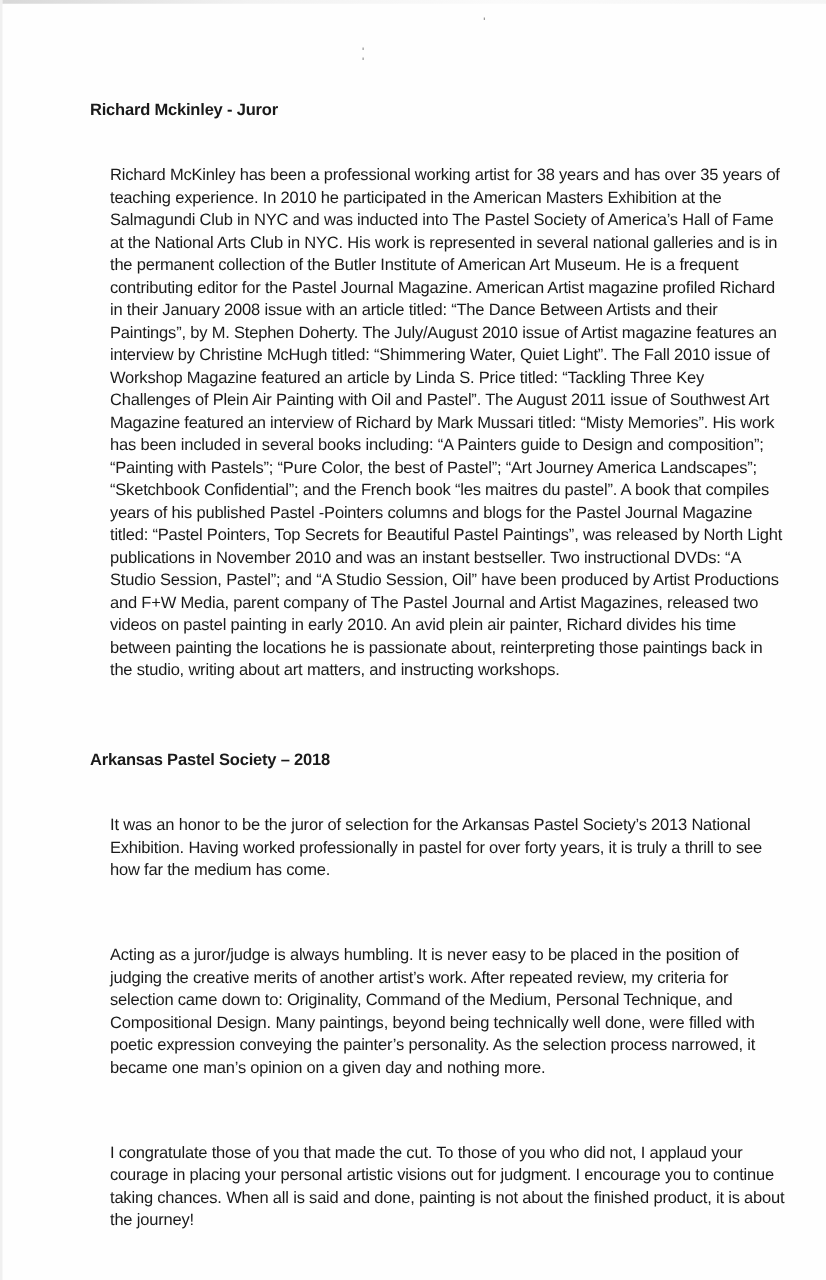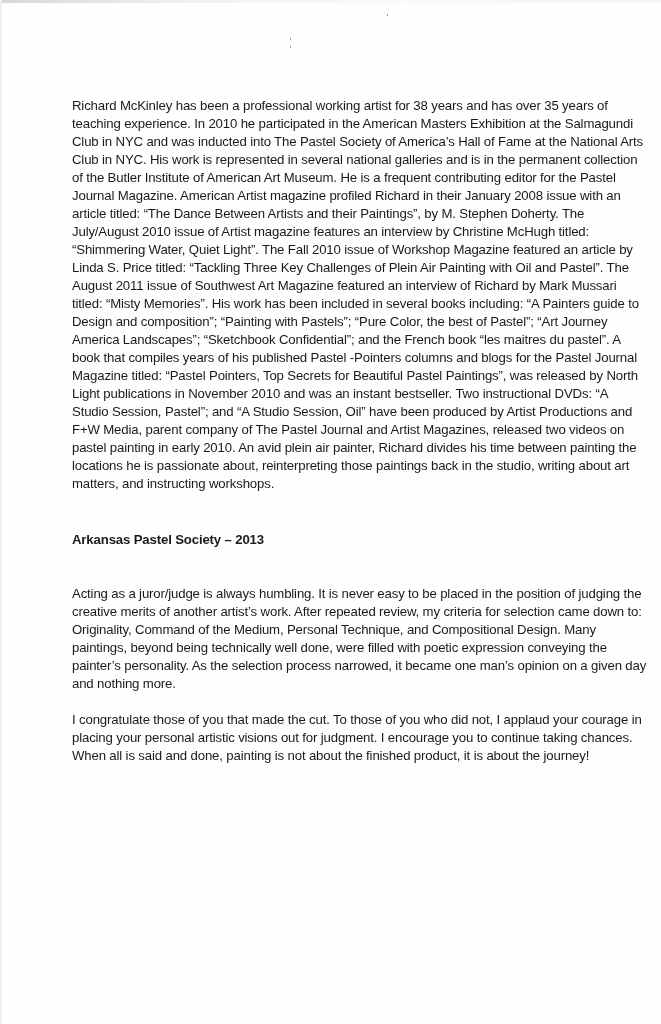--- a/index.html
+++ b/index.html
@@ -36,21 +36,21 @@
       width: 575px;
       font-size: 13.2px;
       line-height: 18px;
       letter-spacing: -0.15px;
     }
     .heading {
       font-weight: bold;
       margin: 0;
     }
     .para {
-      margin: 0;
+      margin: 16px;
     }
     .gap-md { height: 18px; }
     .gap-lg { height: 38px; }
     .speck {
       position: absolute;
       width: 1px; height: 2px;
       background: #9a9a9a;
     }
   </style>
 </head>
@@ -58,29 +58,31 @@
 
 <div class="page">
   <div class="top-edge"></div>
 
   <span class="speck" style="left:288px;top:38px;"></span>
   <span class="speck" style="left:288px;top:46px;"></span>
   <span class="speck" style="left:385px;top:14px;"></span>
 
   <div class="content">
     <section>
+      <p class="heading">Richard Mckinley - Juror</p>
       <div class="gap-md"></div>
       <p class="para">Richard McKinley has been a professional working artist for 38 years and has over 35 years of teaching experience. In 2010 he participated in the American Masters Exhibition at the Salmagundi Club in NYC and was inducted into The Pastel Society of America’s Hall of Fame at the National Arts Club in NYC. His work is represented in several national galleries and is in the permanent collection of the Butler Institute of American Art Museum. He is a frequent contributing editor for the Pastel Journal Magazine. American Artist magazine profiled Richard in their January 2008 issue with an article titled: “The Dance Between Artists and their Paintings”, by M. Stephen Doherty. The July/August 2010 issue of Artist magazine features an interview by Christine McHugh titled: “Shimmering Water, Quiet Light”. The Fall 2010 issue of Workshop Magazine featured an article by Linda S. Price titled: “Tackling Three Key Challenges of Plein Air Painting with Oil and Pastel”. The August 2011 issue of Southwest Art Magazine featured an interview of Richard by Mark Mussari titled: “Misty Memories”. His work has been included in several books including: “A Painters guide to Design and composition”; “Painting with Pastels”; “Pure Color, the best of Pastel”; “Art Journey America Landscapes”; “Sketchbook Confidential”; and the French book “les maitres du pastel”. A book that compiles years of his published Pastel -Pointers columns and blogs for the Pastel Journal Magazine titled: “Pastel Pointers, Top Secrets for Beautiful Pastel Paintings”, was released by North Light publications in November 2010 and was an instant bestseller. Two instructional DVDs: “A Studio Session, Pastel”; and “A Studio Session, Oil” have been produced by Artist Productions and F+W Media, parent company of The Pastel Journal and Artist Magazines, released two videos on pastel painting in early 2010. An avid plein air painter, Richard divides his time between painting the locations he is passionate about, reinterpreting those paintings back in the studio, writing about art matters, and instructing workshops.</p>
     </section>
 
     <div class="gap-lg"></div>
 
     <section>
-      <p class="heading">Arkansas Pastel Society – 2013</p>
+      <p class="heading">Arkansas Pastel Society – 2018</p>
       <div class="gap-md"></div>
+      <p class="para">It was an honor to be the juror of selection for the Arkansas Pastel Society’s 2013 National Exhibition. Having worked professionally in pastel for over forty years, it is truly a thrill to see how far the medium has come.</p>
       <div class="gap-md"></div>
       <p class="para">Acting as a juror/judge is always humbling. It is never easy to be placed in the position of judging the creative merits of another artist’s work. After repeated review, my criteria for selection came down to: Originality, Command of the Medium, Personal Technique, and Compositional Design. Many paintings, beyond being technically well done, were filled with poetic expression conveying the painter’s personality. As the selection process narrowed, it became one man’s opinion on a given day and nothing more.</p>
       <div class="gap-md"></div>
       <p class="para">I congratulate those of you that made the cut. To those of you who did not, I applaud your courage in placing your personal artistic visions out for judgment. I encourage you to continue taking chances. When all is said and done, painting is not about the finished product, it is about the journey!</p>
       <div class="gap-md"></div>
     </section>
   </div>
 </div>
 
 </body></html>

